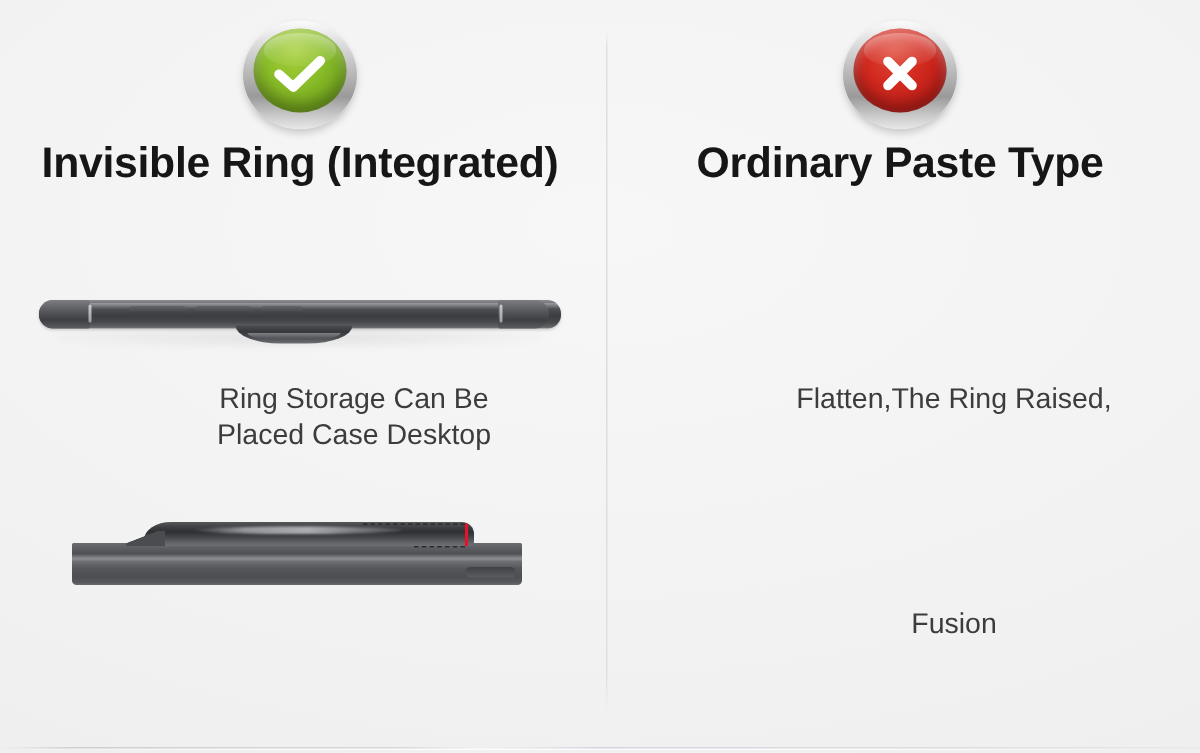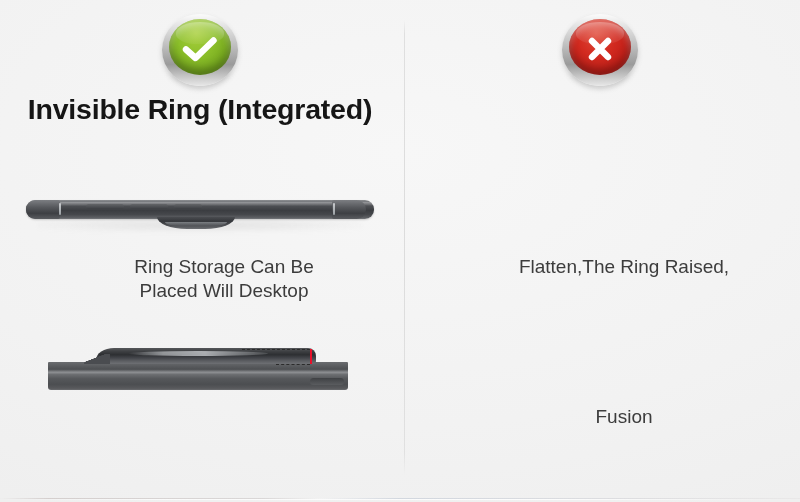--- a/index.html
+++ b/index.html
@@ -157,21 +157,21 @@
     font-size: 28.5px;
     font-weight: bold;
     color: #161616;
     letter-spacing: -0.2px;
     white-space: nowrap;
   }
 
   
   .caption {
     position: absolute;
-    left: 0;
+    left: 12px;
     width: 400px;
     text-align: center;
     font-size: 19px;
     line-height: 24px;
     color: #3c3c3c;
     font-weight: normal;
     padding-left: 24px;
   }
   .caption.one { top: 255px; }
   .caption.two { top: 405px; }
@@ -308,21 +308,21 @@
       <div class="seam-l"></div>
       <div class="seam-r"></div>
       <div class="btn1"></div>
       <div class="btn2"></div>
       <div class="btn3"></div>
       <div class="ringbump"></div>
     </div>
 
     <div class="caption one">
       <span class="ln">Ring Storage Can Be</span>
-      <span class="ln">Placed Will Desktop</span>
+      <span class="ln">Placed Case Desktop</span>
     </div>
 
     <div class="photo p2l">
       <div class="slab"></div>
       <div class="slab-notch"></div>
       <div class="lid"></div>
       <div class="lid-ramp"></div>
       <div class="lid-gloss"></div>
       <div class="dash-top"></div>
       <div class="dash-bot"></div>
@@ -339,20 +339,21 @@
         <div class="dome"></div>
         <div class="gloss"></div>
         <div class="glyph">
           <svg width="30" height="30" viewBox="0 0 30 30" aria-hidden="true">
             <path d="M7 7 L23 23 M23 7 L7 23" fill="none" stroke="#ffffff" stroke-width="6.4" stroke-linecap="round"></path>
           </svg>
         </div>
       </div>
     </div>
 
+    <div class="panel-heading">Ordinary Paste Type</div>
 
     <div class="caption one">
       <span class="ln">Flatten,The Ring Raised,</span>
     </div>
 
     <div class="caption two">
       <span class="ln">Fusion</span>
     </div>
   </div>
 

